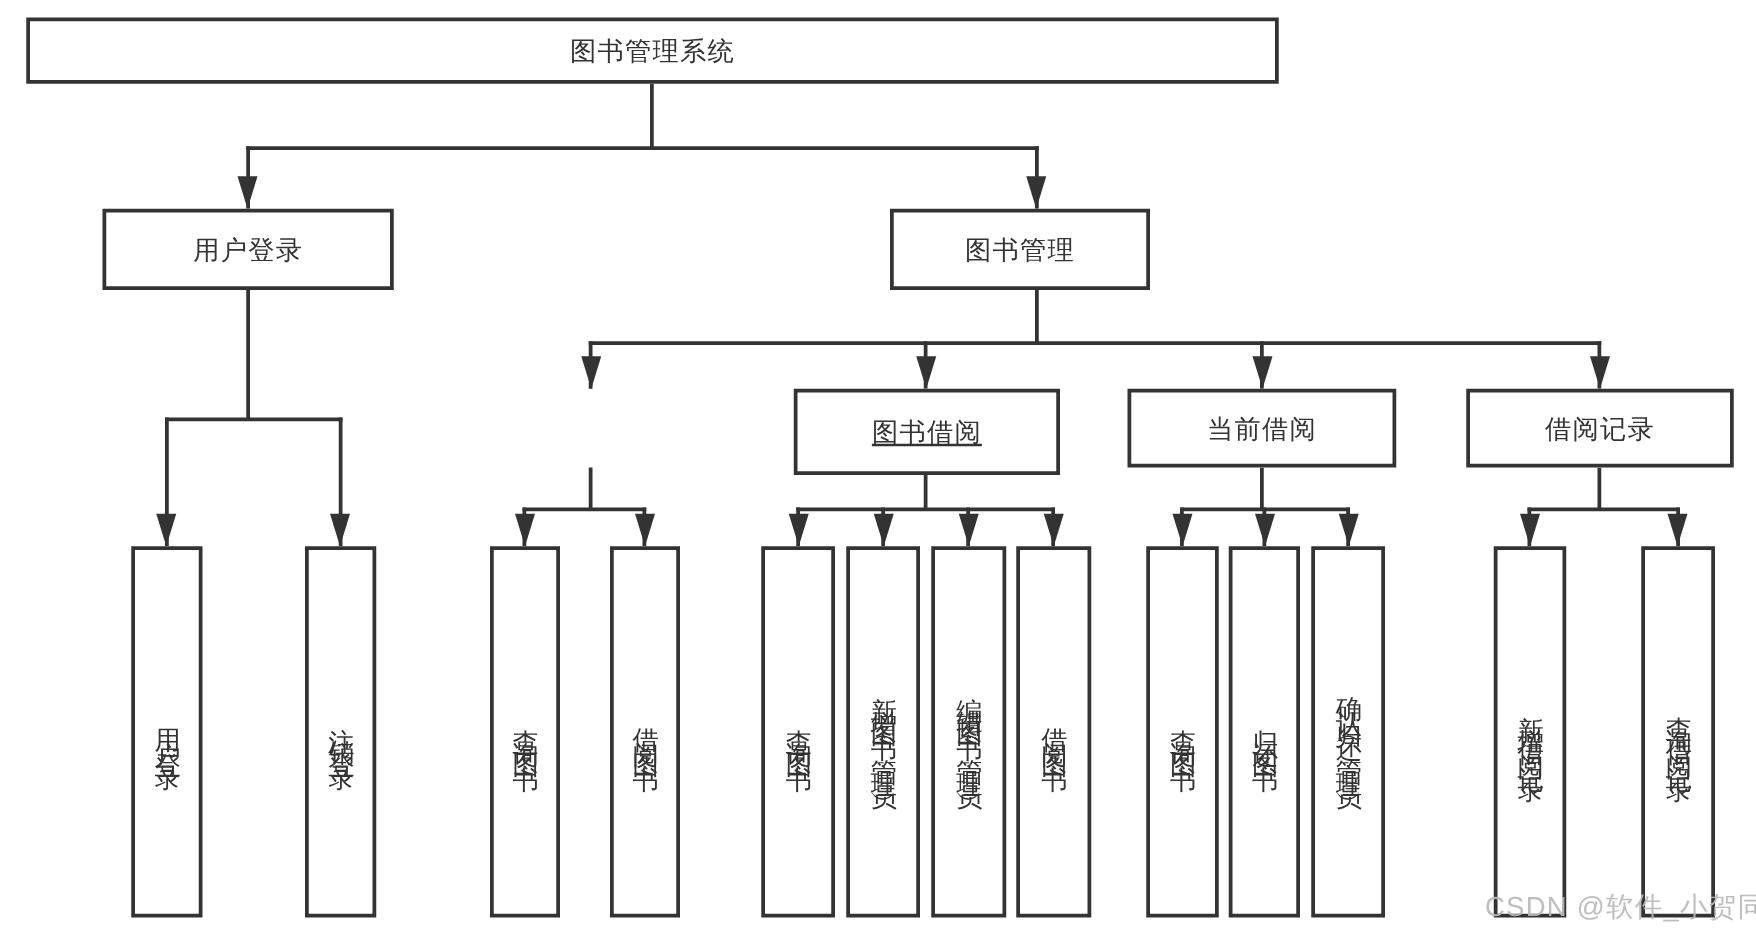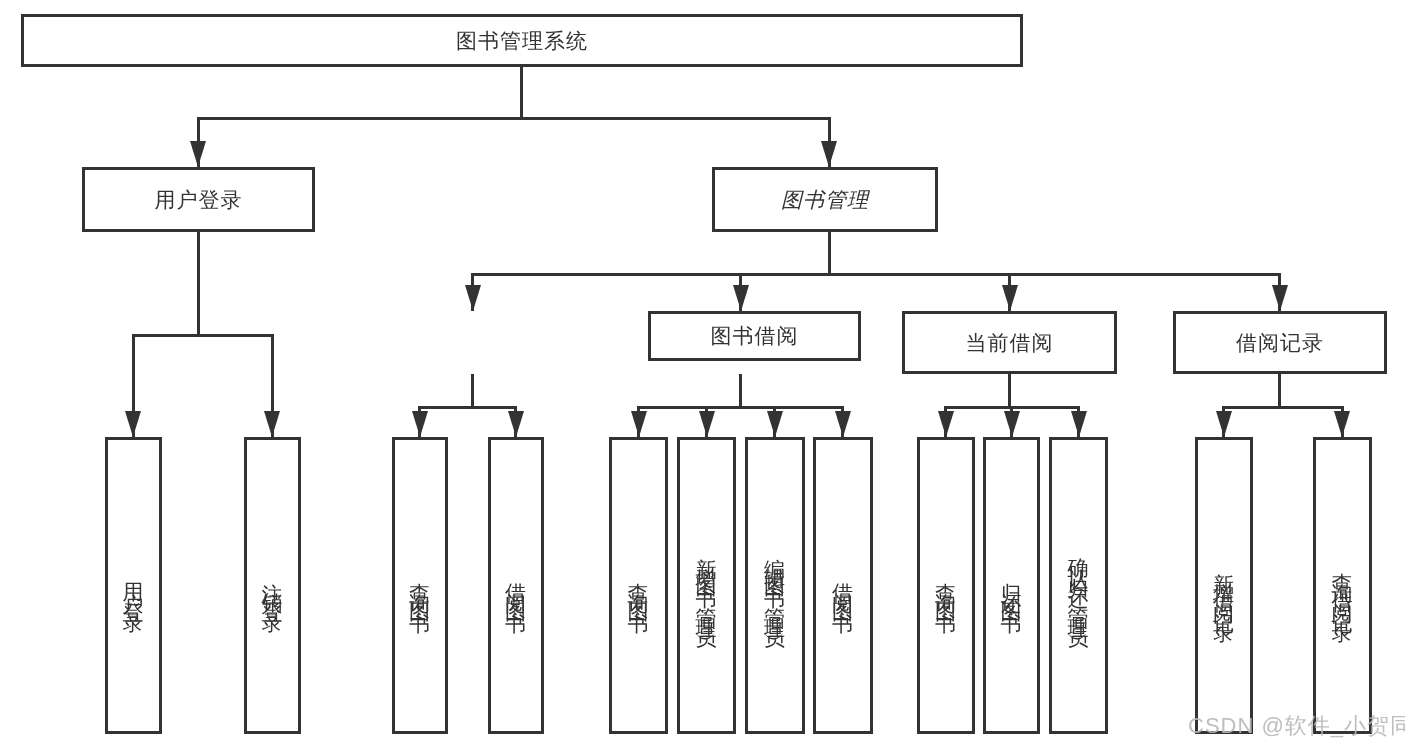--- a/index.html
+++ b/index.html
@@ -41,26 +41,26 @@
 <div id="canvas">
 
   <div class="node" style="left:21px; top:14px; width:1002px; height:53px;">
     <span>图书管理系统</span>
   </div>
 
   <div class="node" style="left:82px; top:167px; width:233px; height:65px;">
     <span>用户登录</span>
   </div>
 
-  <div class="node" style="left:712px; top:167px; width:226px; height:65px;font-style:italic;">
+  <div class="node" style="left:712px; top:167px; width:208px; height:65px;">
     <span>图书管理</span>
   </div>
 
 
-  <div class="node" style="left:648px; top:311px; width:213px; height:50px;">
+  <div class="node" style="left:635px; top:311px; width:213px; height:69px;text-decoration:underline;">
     <span>图书借阅</span>
   </div>
 
   <div class="node" style="left:1173px; top:311px; width:214px; height:63px;">
     <span>借阅记录</span>
   </div>
 
   <div class="node" style="left:902px; top:311px; width:215px; height:63px;">
     <span>当前借阅</span>
   </div>

